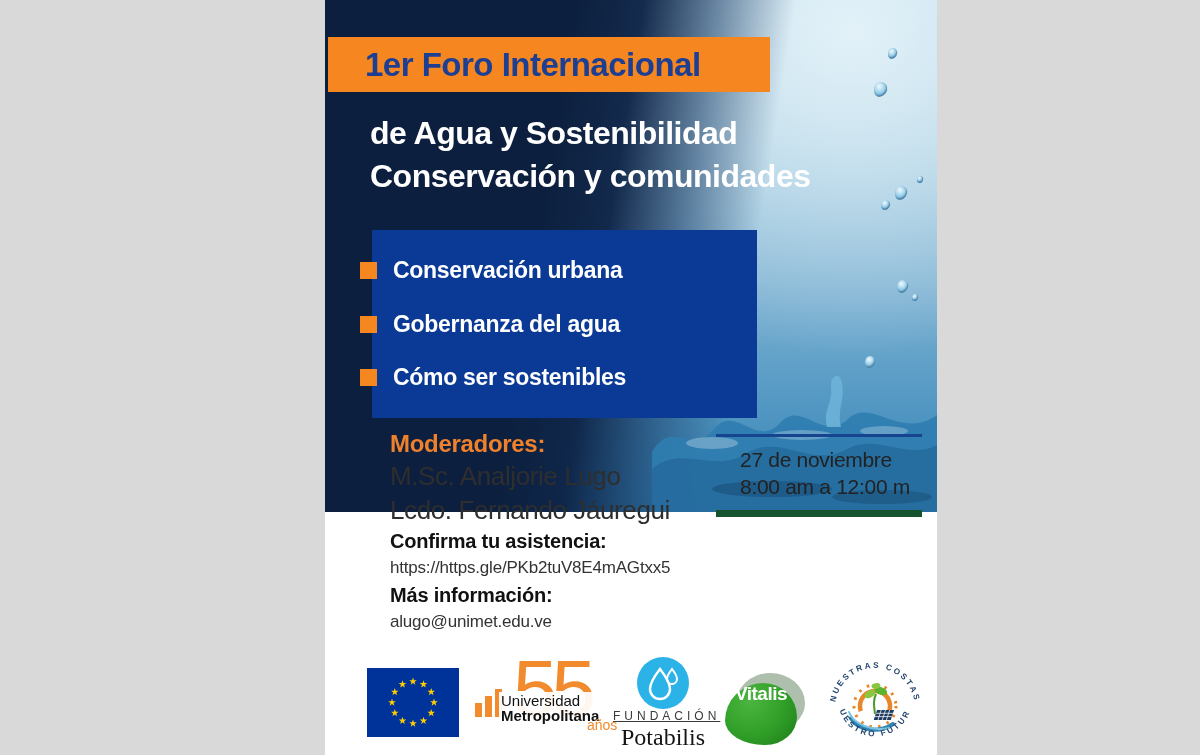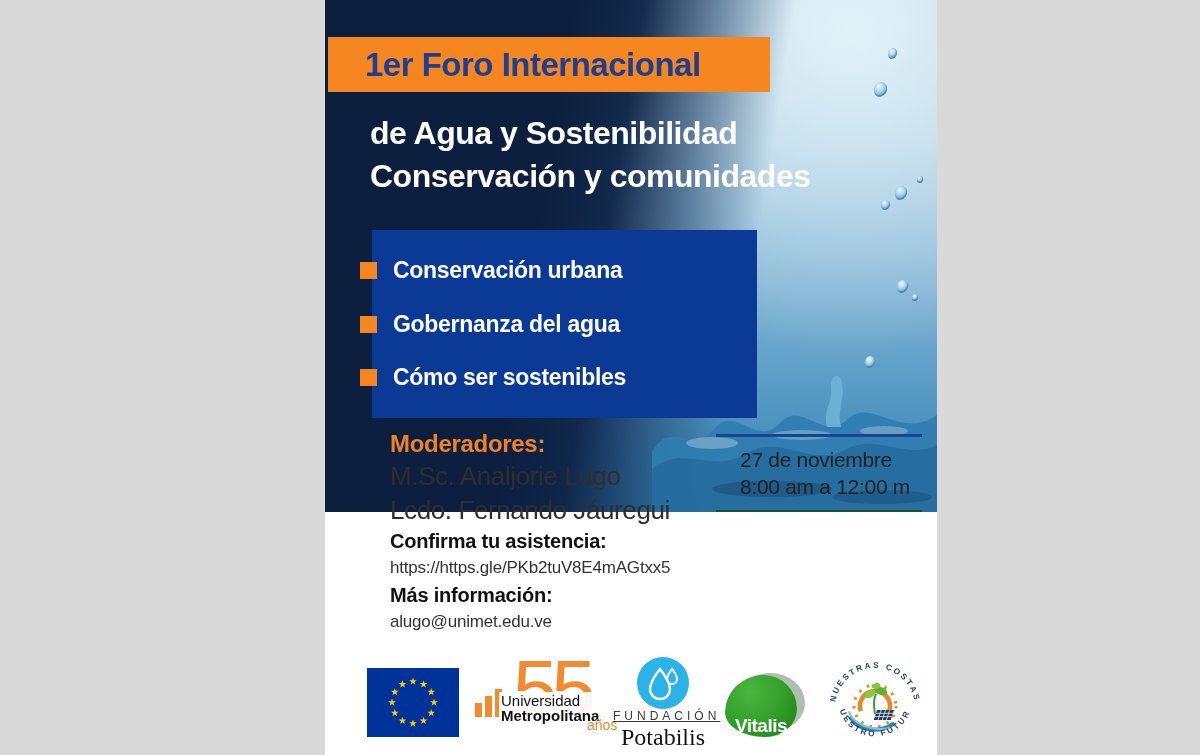--- a/index.html
+++ b/index.html
@@ -50,21 +50,21 @@
     box-shadow:inset -1px -1px 2px rgba(20,70,110,.55);
     transform:rotate(14deg);
   }
   .splash{position:absolute;right:0;bottom:0;width:285px;height:155px;}
   
   .moderators{position:absolute;left:65px;top:430px;}
   .moderators-heading{color:#f0812c;font-size:24px;font-weight:bold;letter-spacing:-0.3px;}
   .moderator-name{color:#2e2e2e;font-size:26px;line-height:32px;letter-spacing:-0.4px;margin-top:2px;}
   .date-box{
     position:absolute;left:391px;top:434px;width:206px;
-    border-top:3px solid #17448f;border-bottom:2px solid #14532d;
+    border-top:3px solid #17448f;border-bottom:7px solid #14532d;
     padding:9px 0 10px 24px;box-sizing:border-box;
   }
   .date-line{color:#222222;font-size:21px;line-height:27px;font-weight:500;letter-spacing:-0.3px;white-space:nowrap;}
   .rsvp{position:absolute;left:65px;top:530px;}
   .section-heading{color:#111111;font-size:20px;font-weight:bold;letter-spacing:-0.2px;}
   .section-value{color:#333333;font-size:17px;margin-top:5px;letter-spacing:-0.2px;}
   .contact{position:absolute;left:65px;top:584px;}
   
   .logos{position:absolute;left:0;top:655px;width:644px;height:100px;}
   .eu-flag{position:absolute;left:42px;top:13px;width:92px;height:69px;background:#003399;}
@@ -87,24 +87,24 @@
     display:flex;align-items:center;justify-content:center;
   }
   .potabilis-fundacion{font-size:12px;letter-spacing:4px;color:#3a3a3a;text-decoration:underline;}
   .potabilis-name{font-family:"Liberation Serif", serif;font-size:24px;color:#141414;margin-top:1px;}
   .vitalis{position:absolute;left:400px;top:12px;width:80px;height:66px;}
   .vitalis-shadow{
     position:absolute;left:10px;top:6px;width:70px;height:58px;
     border-radius:50% 50% 46% 54% / 58% 52% 48% 42%;background:#aebfae;
   }
   .vitalis-blob{
-    position:absolute;left:0;top:8px;width:72px;height:62px;
+    position:absolute;left:0;top:16px;width:72px;height:62px;
     border-radius:53% 47% 44% 56% / 61% 55% 45% 39%;
     background:radial-gradient(circle at 35% 28%, #4cb63f 0%, #2f9e27 55%, #1d7a1a 100%);
-    display:flex;align-items:flex-end;justify-content:center;
+    display:flex;align-items:flex-start;justify-content:center;
   }
   .vitalis-label{color:#ffffff;font-size:19px;font-weight:bold;letter-spacing:-0.5px;}
   .costas{position:absolute;left:502px;top:3px;width:96px;height:96px;}
   
   svg text{font-family:"Liberation Sans", sans-serif;}
 </style>
 </head>
 <body>
 
 <div class="poster">

